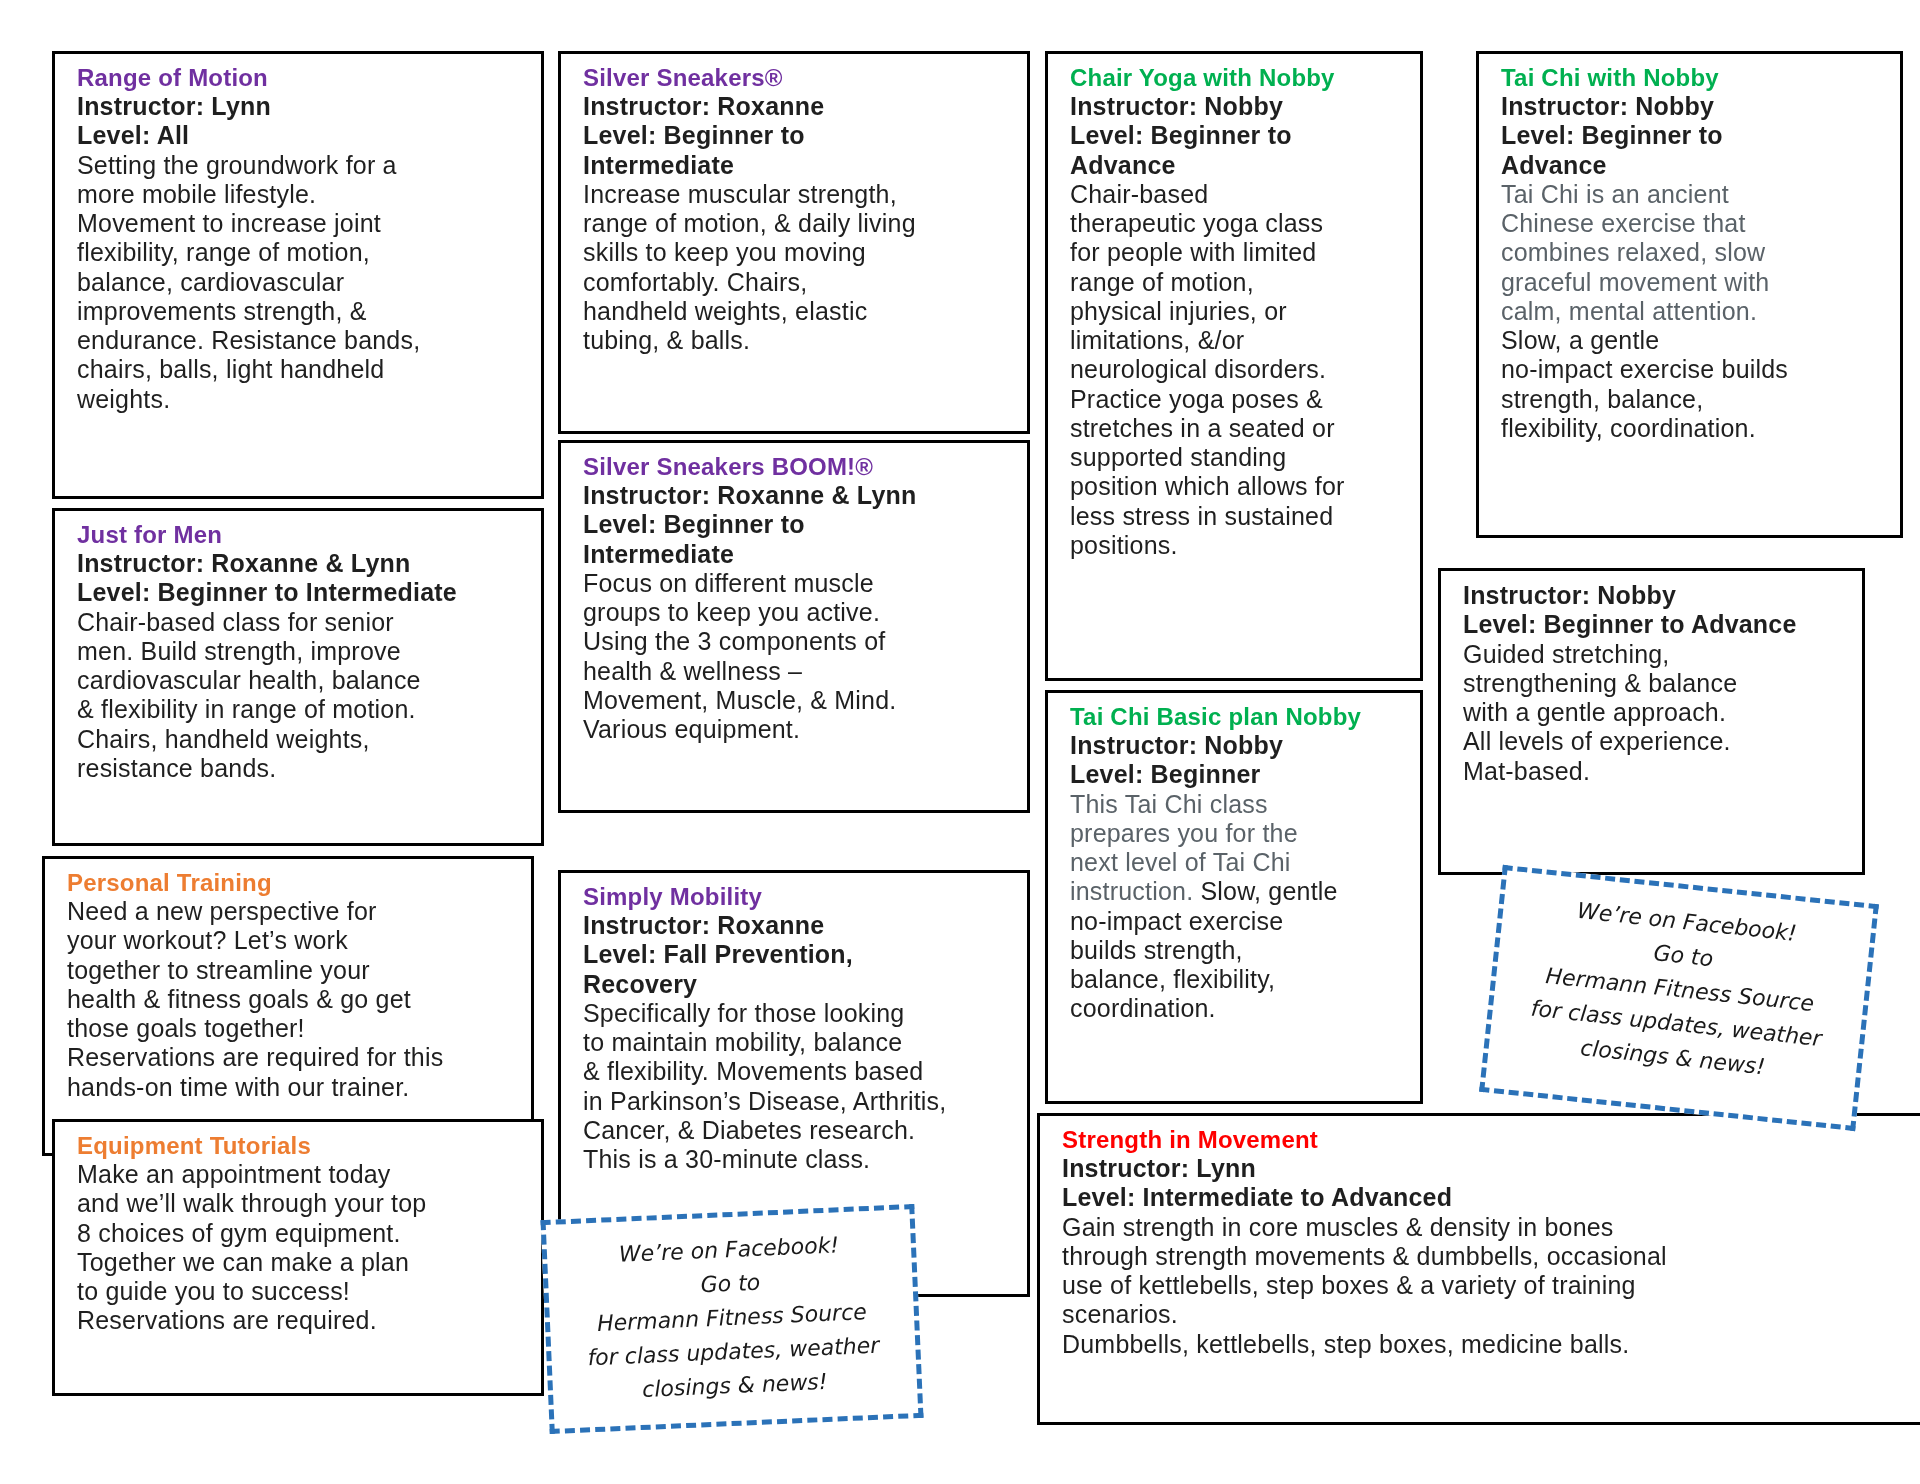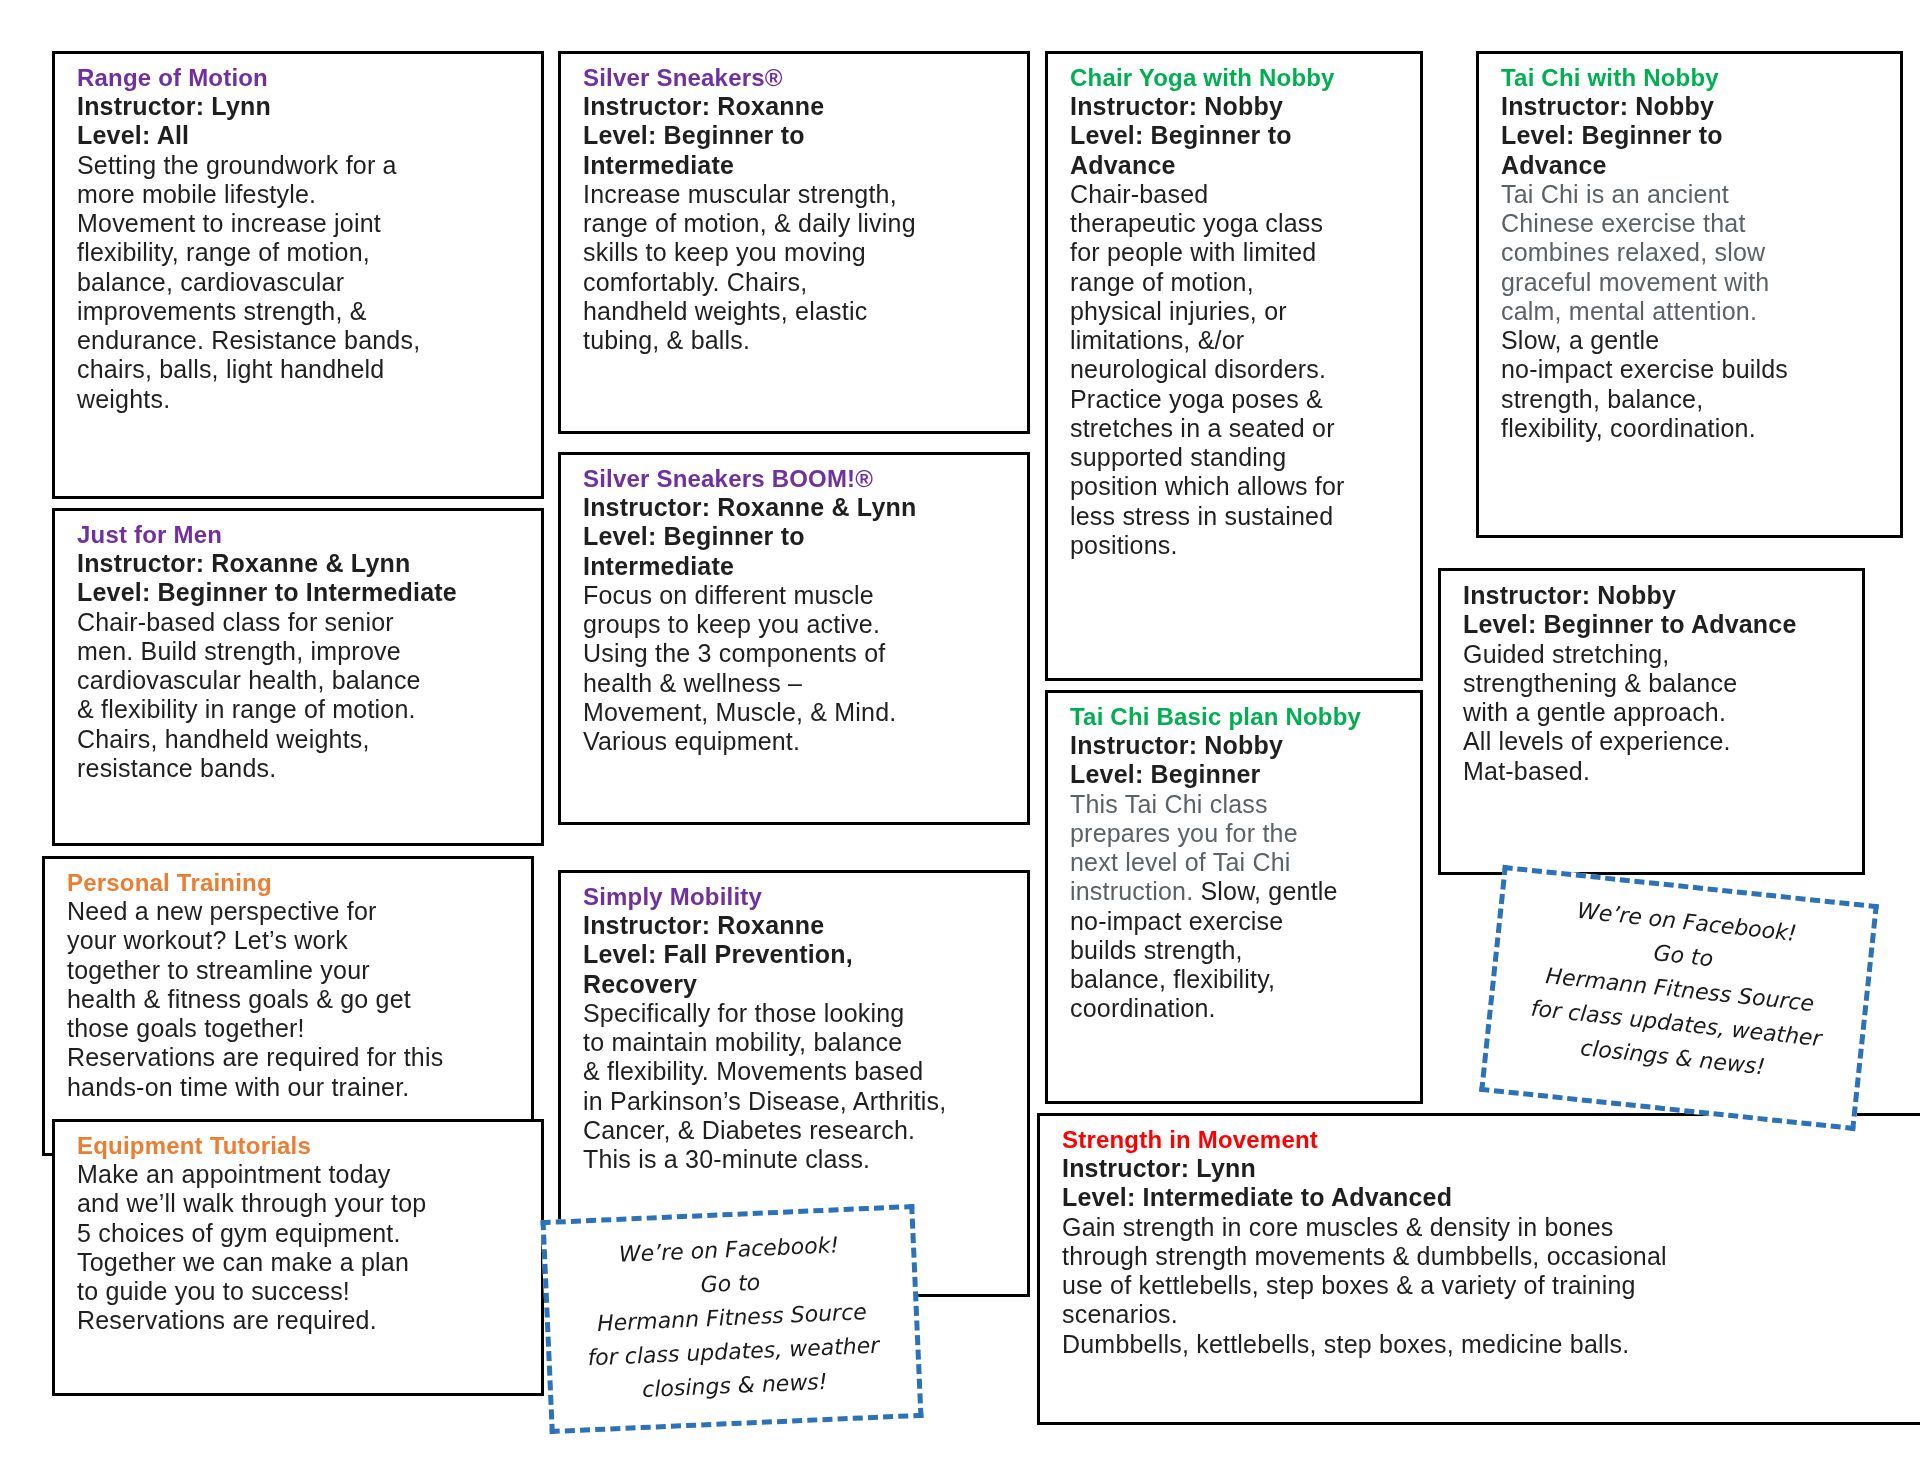--- a/index.html
+++ b/index.html
@@ -33,21 +33,21 @@
   .c-green  { color: var(--green, #00B050); }
   .c-red    { color: var(--red, #FF0000); }
 
   
   .pos-rom  { left: 52px;  top: 51px;   width: 492px; height: 448px; }
   .pos-jfm  { left: 52px;  top: 508px;  width: 492px; height: 338px; }
   .pos-pt   { left: 42px;  top: 856px;  width: 492px; height: 300px; }
   .pos-et   { left: 52px;  top: 1119px; width: 492px; height: 277px; }
   
   .pos-ss   { left: 558px; top: 51px;   width: 472px; height: 383px; }
-  .pos-boom { left: 558px; top: 440px;  width: 472px; height: 373px; margin-top: 12px; }
+  .pos-boom { left: 558px; top: 440px;  width: 472px; height: 373px; }
   .pos-sm   { left: 558px; top: 850px;  width: 472px; height: 427px; margin-top: 20px; }
   
   .pos-cy   { left: 1045px; top: 51px;  width: 378px; height: 630px; }
   .pos-tcb  { left: 1045px; top: 690px; width: 378px; height: 414px; }
   
   .pos-tc   { left: 1476px; top: 51px;  width: 427px; height: 487px; }
   .pos-fy   { left: 1438px; top: 568px; width: 427px; height: 307px; }
   
   .pos-sim  { left: 1037px; top: 1113px; width: 926px; height: 312px; }
 
@@ -108,21 +108,21 @@
 health &amp; fitness goals &amp; go get
 those goals together!
 Reservations are required for this
 hands-on time with our trainer.</p>
   </section>
 
   <section class="card pos-et">
     <h2 class="card-title c-orange">Equipment Tutorials</h2>
     <p class="card-body">Make an appointment today
 and we’ll walk through your top
-5 choices of gym equipment.
+8 choices of gym equipment.
 Together we can make a plan
 to guide you to success!
 Reservations are required.</p>
   </section>
 
   <section class="card pos-ss">
     <h2 class="card-title c-purple">Silver Sneakers®</h2>
     <p class="card-meta">Instructor: Roxanne</p>
     <p class="card-meta">Level: Beginner to
 Intermediate</p>

